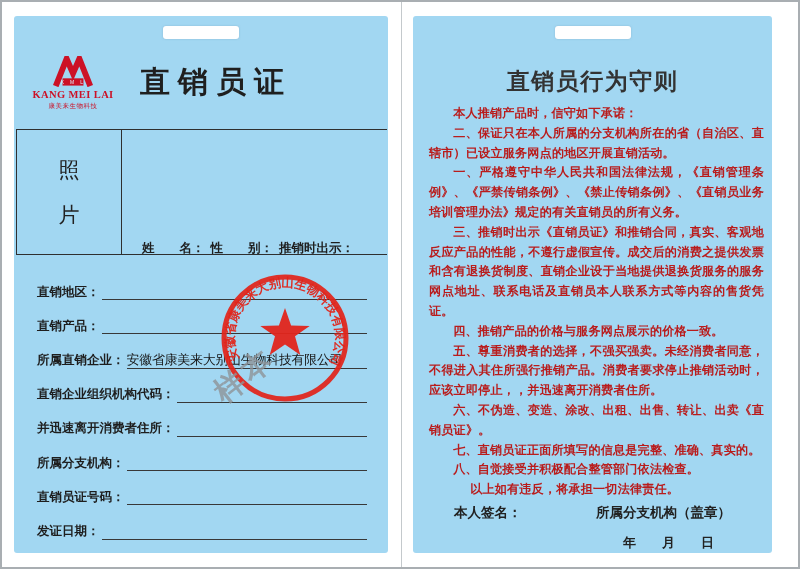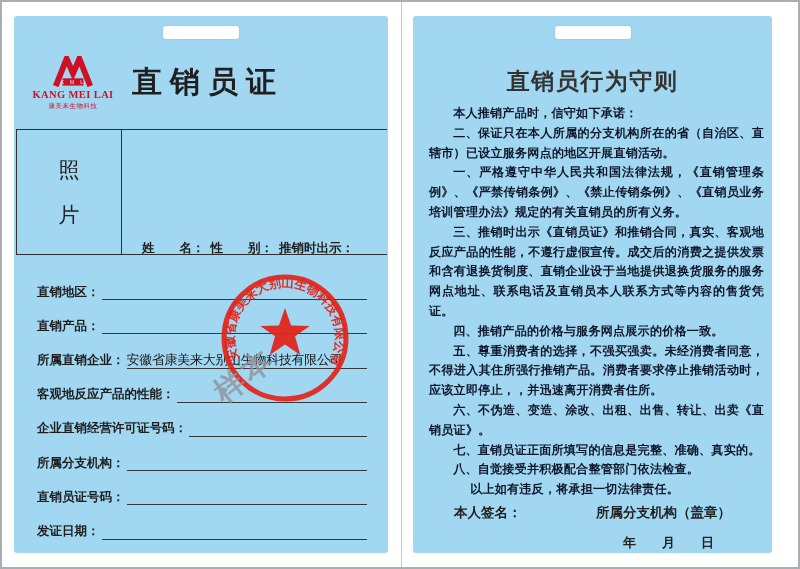--- a/index.html
+++ b/index.html
@@ -9,21 +9,21 @@
   .card{position:absolute;top:14px;height:537px;background:#a2d7f2;border-radius:3px;}
   .card.left{left:12px;width:374px;}
   .card.right{left:411px;width:359px;}
   .slot{position:absolute;top:10px;left:50%;transform:translateX(-50%);width:76px;height:13px;background:#ffffff;border-radius:3px;box-shadow:0 0 2px rgba(120,160,185,.6);}
 
   
   .brand{position:absolute;top:40px;left:6px;width:106px;text-align:center;}
   .brand svg{display:block;margin:0 auto;}
   .brand-en{font-family:"Liberation Serif",serif;font-weight:700;font-size:10.5px;letter-spacing:.4px;color:#cc1126;margin-top:2px;white-space:nowrap;}
   .brand-cn{font-size:6.5px;color:#cc1126;margin-top:2px;letter-spacing:.5px;white-space:nowrap;}
-  .ltitle{position:absolute;top:46px;left:118px;width:160px;text-align:left;font-family:"Liberation Serif",serif;font-weight:700;font-size:30px;letter-spacing:8px;color:#1f1f1f;white-space:nowrap;}
+  .ltitle{position:absolute;top:46px;left:118px;width:160px;text-align:right;font-family:"Liberation Serif",serif;font-weight:700;font-size:30px;letter-spacing:8px;color:#1f1f1f;white-space:nowrap;}
 
   
   .photo-grid{position:absolute;top:113px;left:2px;width:371px;height:126px;border-top:1.5px solid #2f2f2f;border-bottom:1.5px solid #2f2f2f;border-left:1px solid #2f2f2f;display:flex;}
   .photo-cell{width:124px;border-right:1px solid #2f2f2f;display:flex;flex-direction:column;align-items:center;justify-content:center;gap:17px;}
   .photo-cell span{font-size:21px;color:#222;}
   .info-rows{flex:1;display:flex;flex-direction:row;justify-content:space-evenly;padding:0 27px 0 20px;}
   .irow{display:flex;align-items:flex-end;}
   .irow .flabel{font-size:12.5px;font-weight:700;color:#1e1e1e;line-height:1;white-space:nowrap;}
   .irow .fline{flex:1;border-bottom:1.2px solid #2f2f2f;margin-left:6px;height:12px;}
 
@@ -32,21 +32,21 @@
   .drow{display:flex;align-items:flex-end;height:34.2px;}
   .drow .flabel{font-size:12.5px;font-weight:700;color:#1e1e1e;line-height:1;white-space:nowrap;padding-bottom:2px;}
   .drow .dline{flex:1;border-bottom:1.2px solid #383838;margin-left:2px;min-height:14px;display:flex;align-items:flex-end;}
   .dvalue{font-family:"Liberation Serif",serif;font-size:13px;color:#161616;line-height:1;padding-bottom:2px;letter-spacing:-.3px;white-space:nowrap;}
 
   
   .stamp{position:absolute;left:196px;top:238px;width:150px;height:160px;pointer-events:none;}
 
   
   .rtitle{position:absolute;top:50px;left:0;width:100%;text-align:center;font-size:23px;font-weight:700;letter-spacing:1.5px;color:#333333;white-space:nowrap;}
-  .conduct{position:absolute;top:88px;left:16px;right:8px;color:#0f172a;}
+  .conduct{position:absolute;top:88px;left:16px;right:8px;color:#b91c1c;}
   .conduct p{margin:0;font-size:12.1px;line-height:19.8px;font-weight:600;text-align:justify;text-indent:2em;letter-spacing:.2px;}
   .conduct p.indent3{text-indent:3.4em;}
   .sig-row{position:absolute;top:488px;left:41px;right:41px;display:flex;justify-content:space-between;font-size:13.5px;font-weight:700;color:#222;}
   .date-row{position:absolute;top:518px;left:0;right:58px;text-align:right;font-size:13px;font-weight:700;color:#222;}
 </style>
 </head>
 <body>
 
 <div class="frame">
   <div class="page-divider"></div>
@@ -100,27 +100,27 @@
             <span class="dvalue"></span>
           </span>
       </div>
       <div class="drow">
         <span class="flabel">所属直销企业：</span>
         <span class="dline">
             <span class="dvalue">安徽省康美来大别山生物科技有限公司</span>
           </span>
       </div>
       <div class="drow">
-        <span class="flabel">客观地反应产品的性能：</span>
+        <span class="flabel">直销企业组织机构代码：</span>
         <span class="dline">
             <span class="dvalue"></span>
           </span>
       </div>
       <div class="drow">
-        <span class="flabel">企业直销经营许可证号码：</span>
+        <span class="flabel">并迅速离开消费者住所：</span>
         <span class="dline">
             <span class="dvalue"></span>
           </span>
       </div>
       <div class="drow">
         <span class="flabel">所属分支机构：</span>
         <span class="dline">
             <span class="dvalue"></span>
           </span>
       </div>

